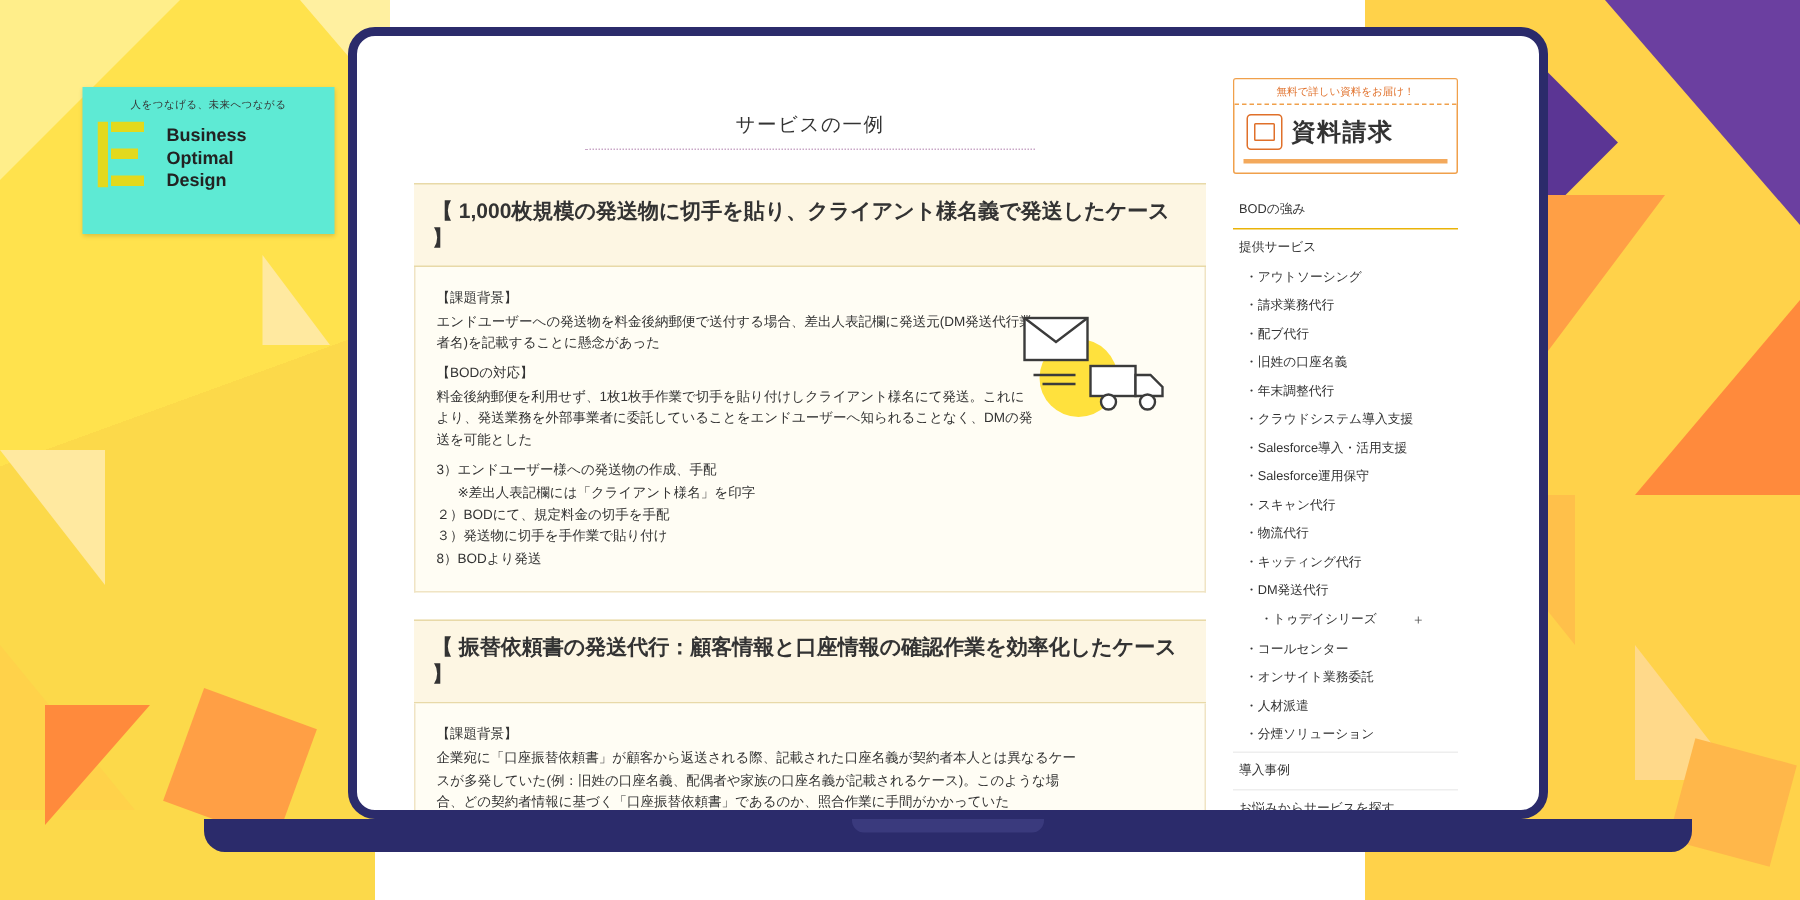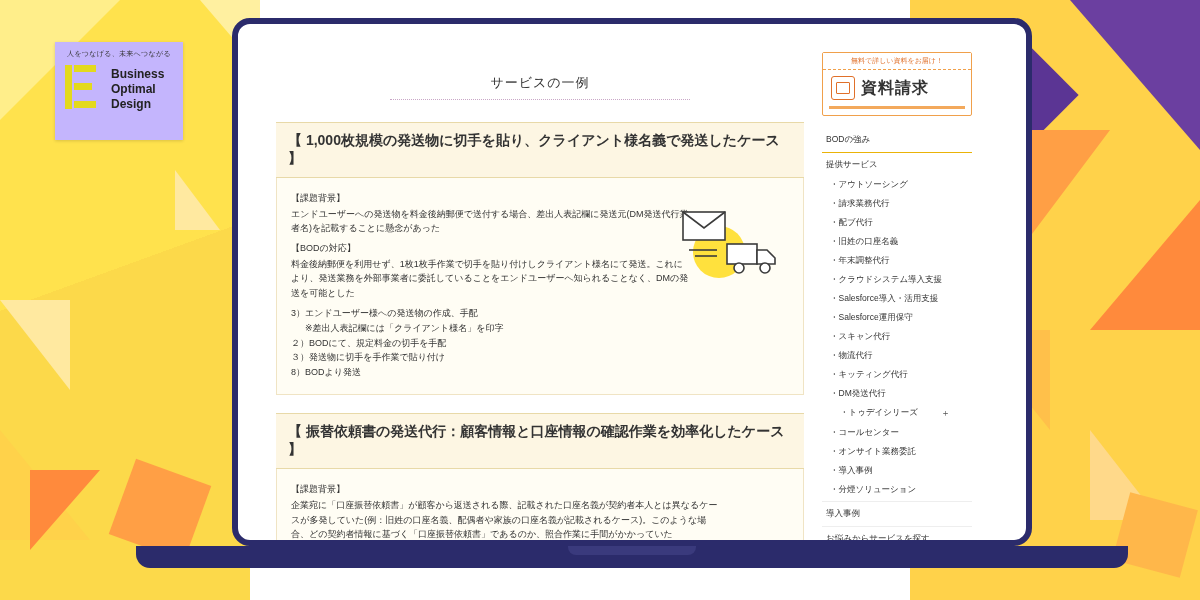--- a/index.html
+++ b/index.html
@@ -92,21 +92,21 @@
   .sb{font-size:8.5px;color:#333;}
   .sb-top{padding:6px 4px;border-bottom:1px solid #eab308;}
   .sb-sec{padding:6px 4px 2px 4px;border-bottom:1px solid #eee;}
   .sb-item{padding:3.5px 2px 3.5px 4px;}
   .sb-sub{padding:3.5px 2px 3.5px 14px;display:flex;justify-content:space-between;align-items:center;}
   .sb-sub .plus{color:#555;font-size:9px;padding-right:16px;}
   .sb-foot{padding:6px 4px;border-bottom:1px solid #eee;}
 
   
   #logo-card{
-    position:absolute;left:55px;top:42px;width:128px;height:98px;background:#c4b5fd;
+    position:absolute;left:55px;top:58px;width:168px;height:98px;background:#5eead4;
     box-shadow:0 1px 3px rgba(0,0,0,.15);
   }
   .logo-tag{font-size:7px;color:#333;text-align:center;padding:7px 0 4px 0;letter-spacing:.3px;}
   .logo-row{display:flex;align-items:center;gap:8px;padding-left:12px;}
   .logo-words{font-size:12px;font-weight:bold;line-height:1.25;color:#222;}
   .logo-words span{display:block;}
 </style>
 </head>
 <body>
 
@@ -241,21 +241,21 @@
               <div class="sb-item">・キッティング代行</div>
               <div class="sb-item">・DM発送代行</div>
 
               <div class="sb-sub">
                 <span>・トゥデイシリーズ</span>
                 <span class="plus">＋</span>
               </div>
 
               <div class="sb-item">・コールセンター</div>
               <div class="sb-item">・オンサイト業務委託</div>
-              <div class="sb-item">・導入事例</div>
+              <div class="sb-item">・人材派遣</div>
               <div class="sb-item">・分煙ソリューション</div>
             </div>
 
             <div class="sb-foot">導入事例</div>
             <div class="sb-foot">お悩みからサービスを探す</div>
 
           </div>
 
         </div>
 

